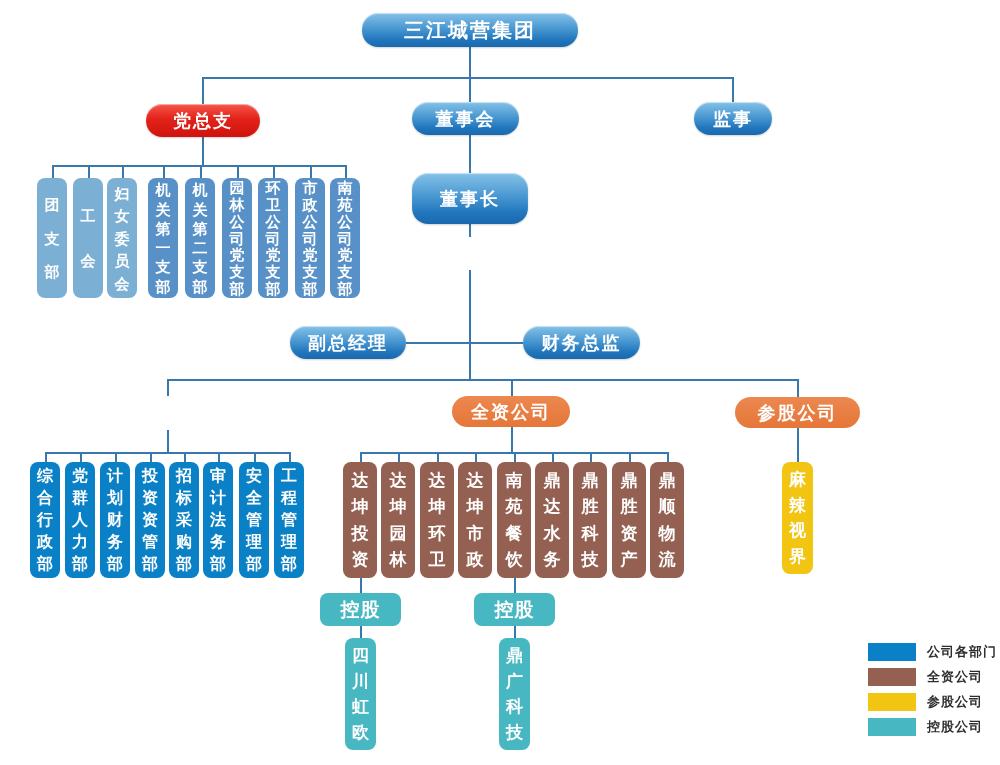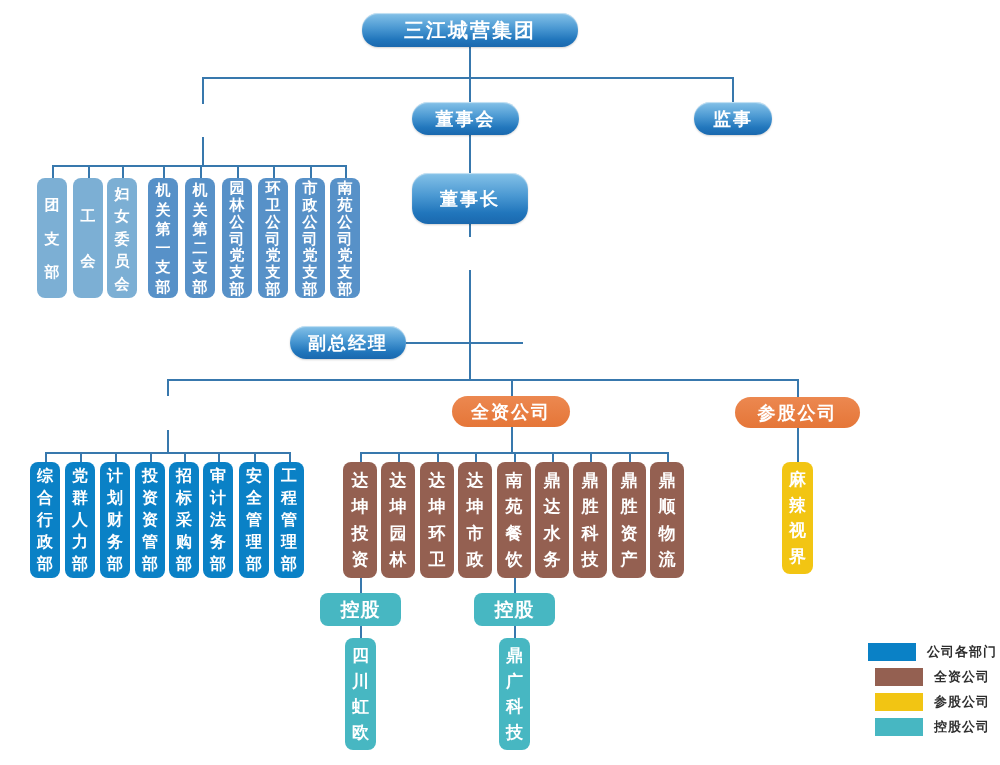--- a/index.html
+++ b/index.html
@@ -18,21 +18,21 @@
   .vbox{position:absolute;border-radius:8px;color:#fff;font-weight:bold;line-height:1;}
   .vtext{display:flex;flex-direction:column;justify-content:space-evenly;align-items:center;}
   .vtext span{display:block;}
   .vb-light{background:#7cafd4;font-size:15px;}
   .vb-med{background:#5791c8;font-size:15px;}
   .vb-blue{background:#0a81c6;font-size:16px;}
   .vb-brown{background:#946051;font-size:17px;}
   .vb-yellow{background:#f2c513;font-size:17px;}
   .vb-teal{background:#47b7c2;font-size:17px;}
   .legend{position:absolute;left:868px;top:643px;}
-  .lrow{display:flex;align-items:center;height:18px;margin-bottom:7px;justify-content:center;}
+  .lrow{display:flex;align-items:center;height:18px;margin-bottom:7px;}
   .sw{width:48px;height:18px;display:inline-block;}
   .ltext{margin-left:11px;font-size:13px;font-weight:bold;color:#2e2e2e;letter-spacing:1px;}
 </style>
 </head>
 <body>
 
 <div class="stage">
 
   <i class="ln" style="left:469px;top:46px;width:1.5px;height:31px"></i>
   <i class="ln" style="left:202px;top:77px;width:531px;height:1.5px"></i>
@@ -79,24 +79,26 @@
   <i class="ln" style="left:590px;top:452px;width:1.5px;height:10px"></i>
   <i class="ln" style="left:629px;top:452px;width:1.5px;height:10px"></i>
   <i class="ln" style="left:667px;top:452px;width:1.5px;height:10px"></i>
   <i class="ln" style="left:797px;top:428px;width:1.5px;height:34px"></i>
   <i class="ln" style="left:360px;top:578px;width:1.5px;height:15px"></i>
   <i class="ln" style="left:360px;top:626px;width:1.5px;height:12px"></i>
   <i class="ln" style="left:514px;top:578px;width:1.5px;height:15px"></i>
   <i class="ln" style="left:514px;top:626px;width:1.5px;height:12px"></i>
 
   <div class="hbox g-blue big" style="left:362px;top:13px;width:216px;height:34px">三江城营集团</div>
+  <div class="hbox g-red" style="left:146px;top:104px;width:114px;height:33px">党总支</div>
   <div class="hbox g-blue" style="left:412px;top:102px;width:107px;height:33px">董事会</div>
   <div class="hbox g-blue" style="left:694px;top:102px;width:78px;height:33px">监事</div>
   <div class="hbox g-blue" style="left:412px;top:173px;width:116px;height:51px">董事长</div>
   <div class="hbox g-blue" style="left:290px;top:326px;width:116px;height:33px">副总经理</div>
+  <div class="hbox g-blue" style="left:523px;top:326px;width:117px;height:33px">财务总监</div>
   <div class="hbox g-orange" style="left:452px;top:396px;width:118px;height:31px">全资公司</div>
   <div class="hbox g-orange" style="left:735px;top:397px;width:125px;height:31px">参股公司</div>
 
   <div class="vbox vtext vb-light" style="left:37px;top:178px;width:30px;height:120px">
       <span>团</span>
       <span>支</span>
       <span>部</span>
     </div>
   <div class="vbox vtext vb-light" style="left:73px;top:178px;width:30px;height:120px">
       <span>工</span>

